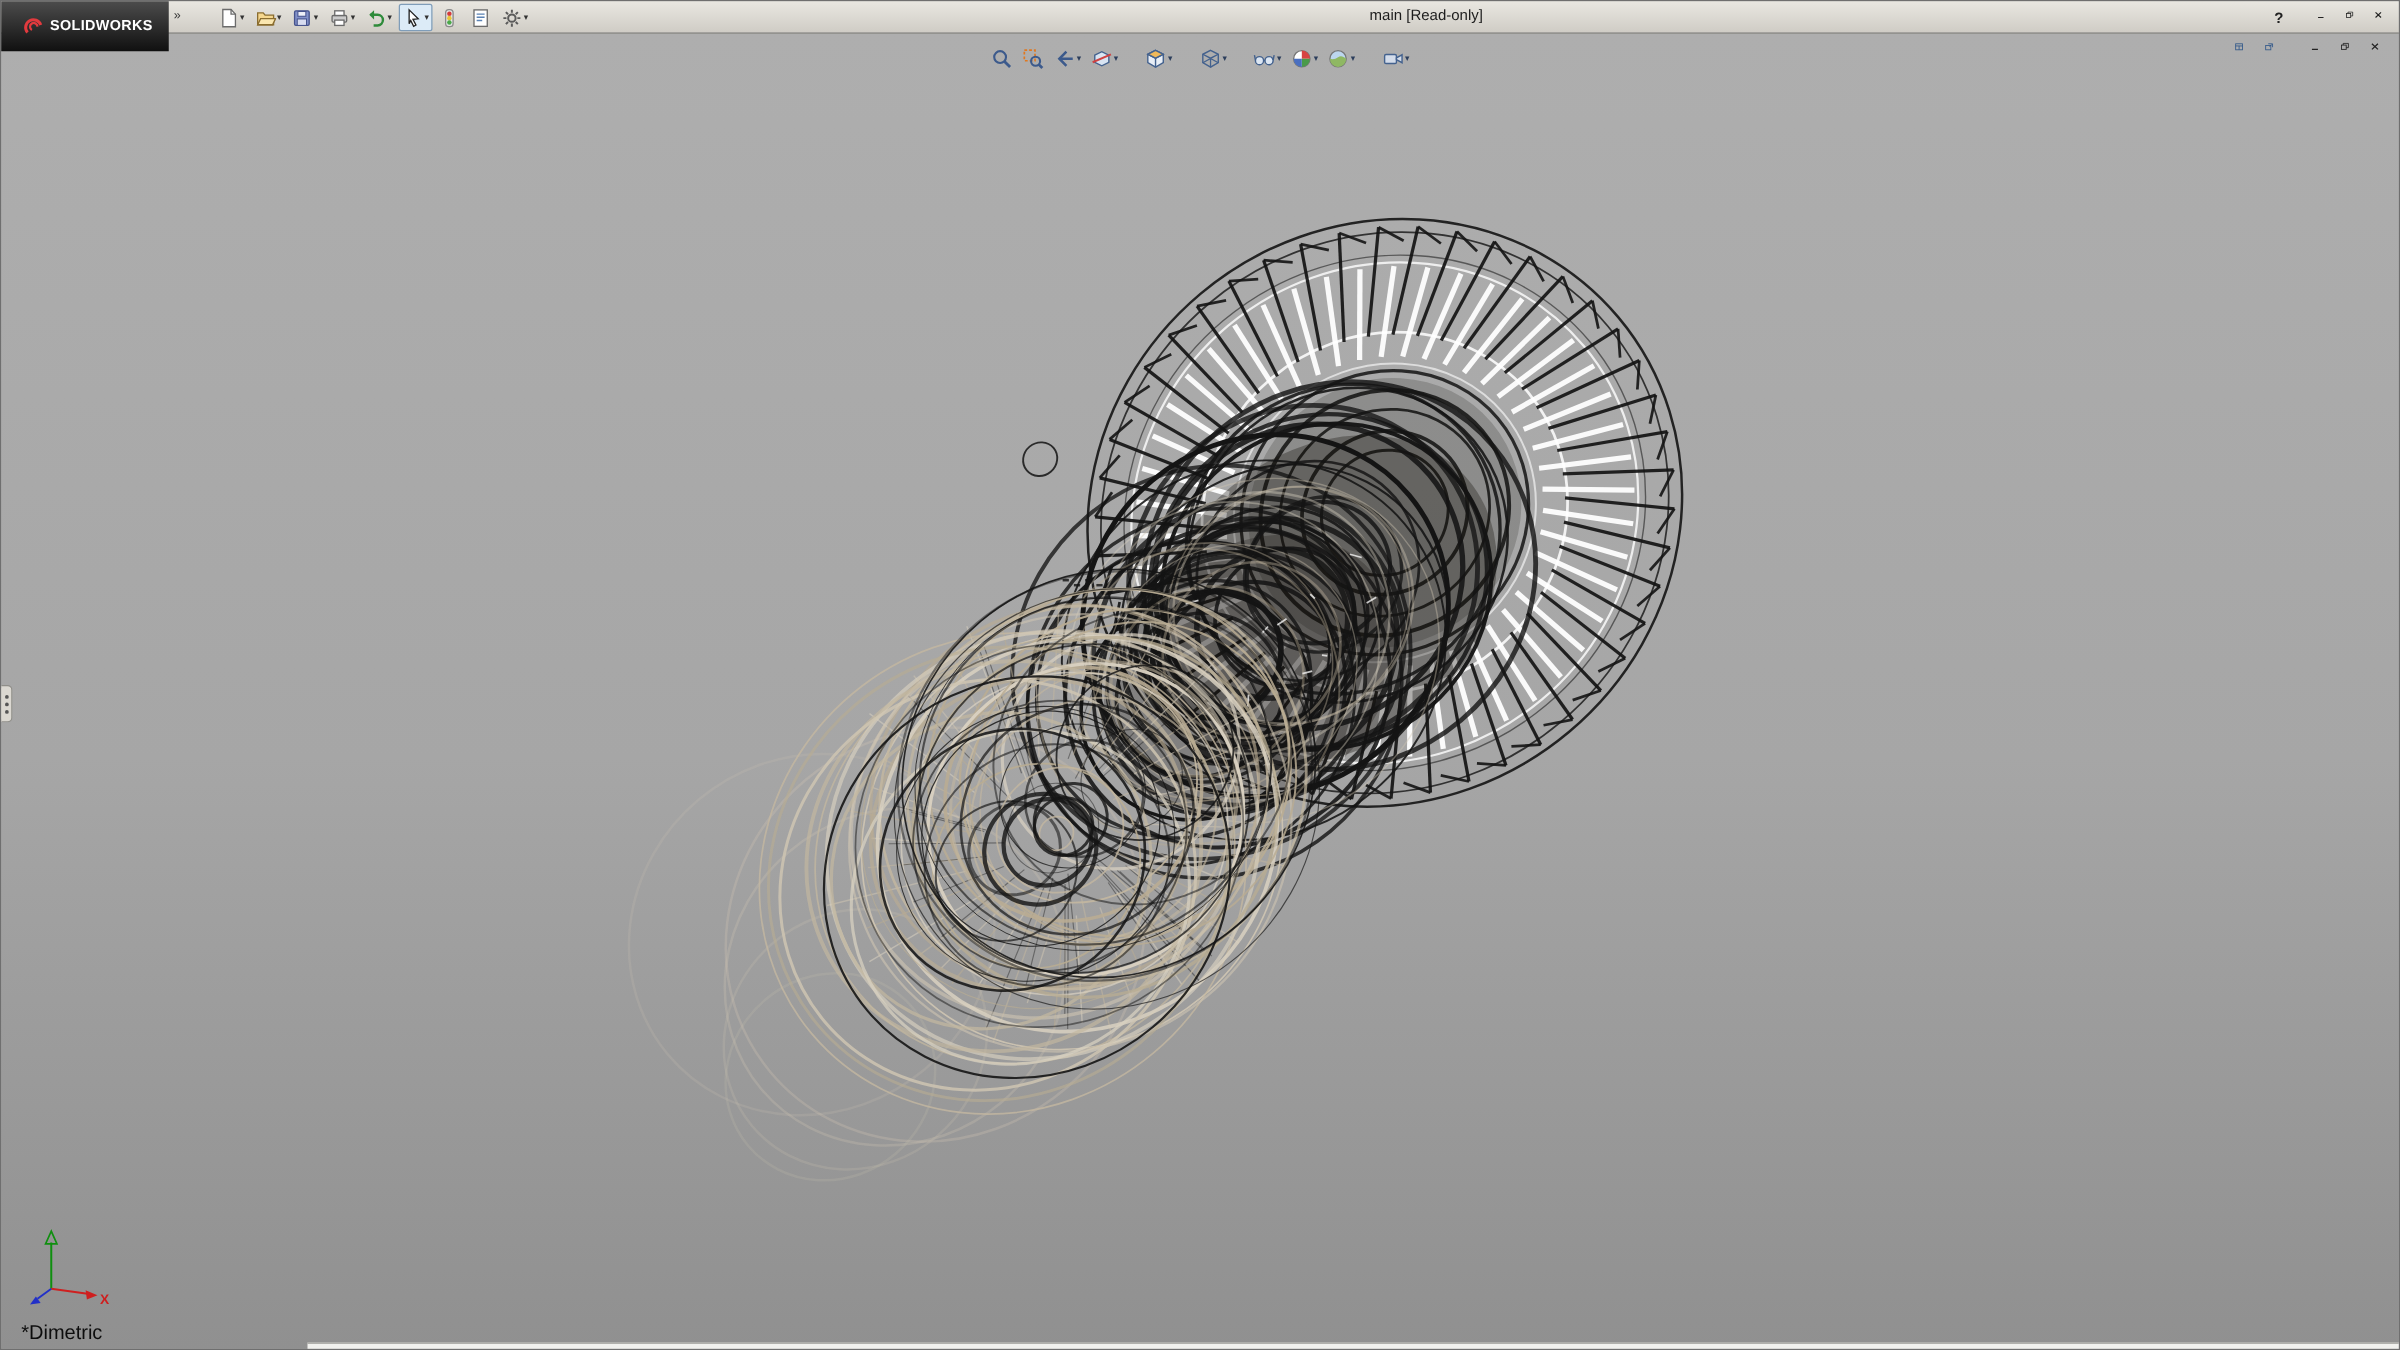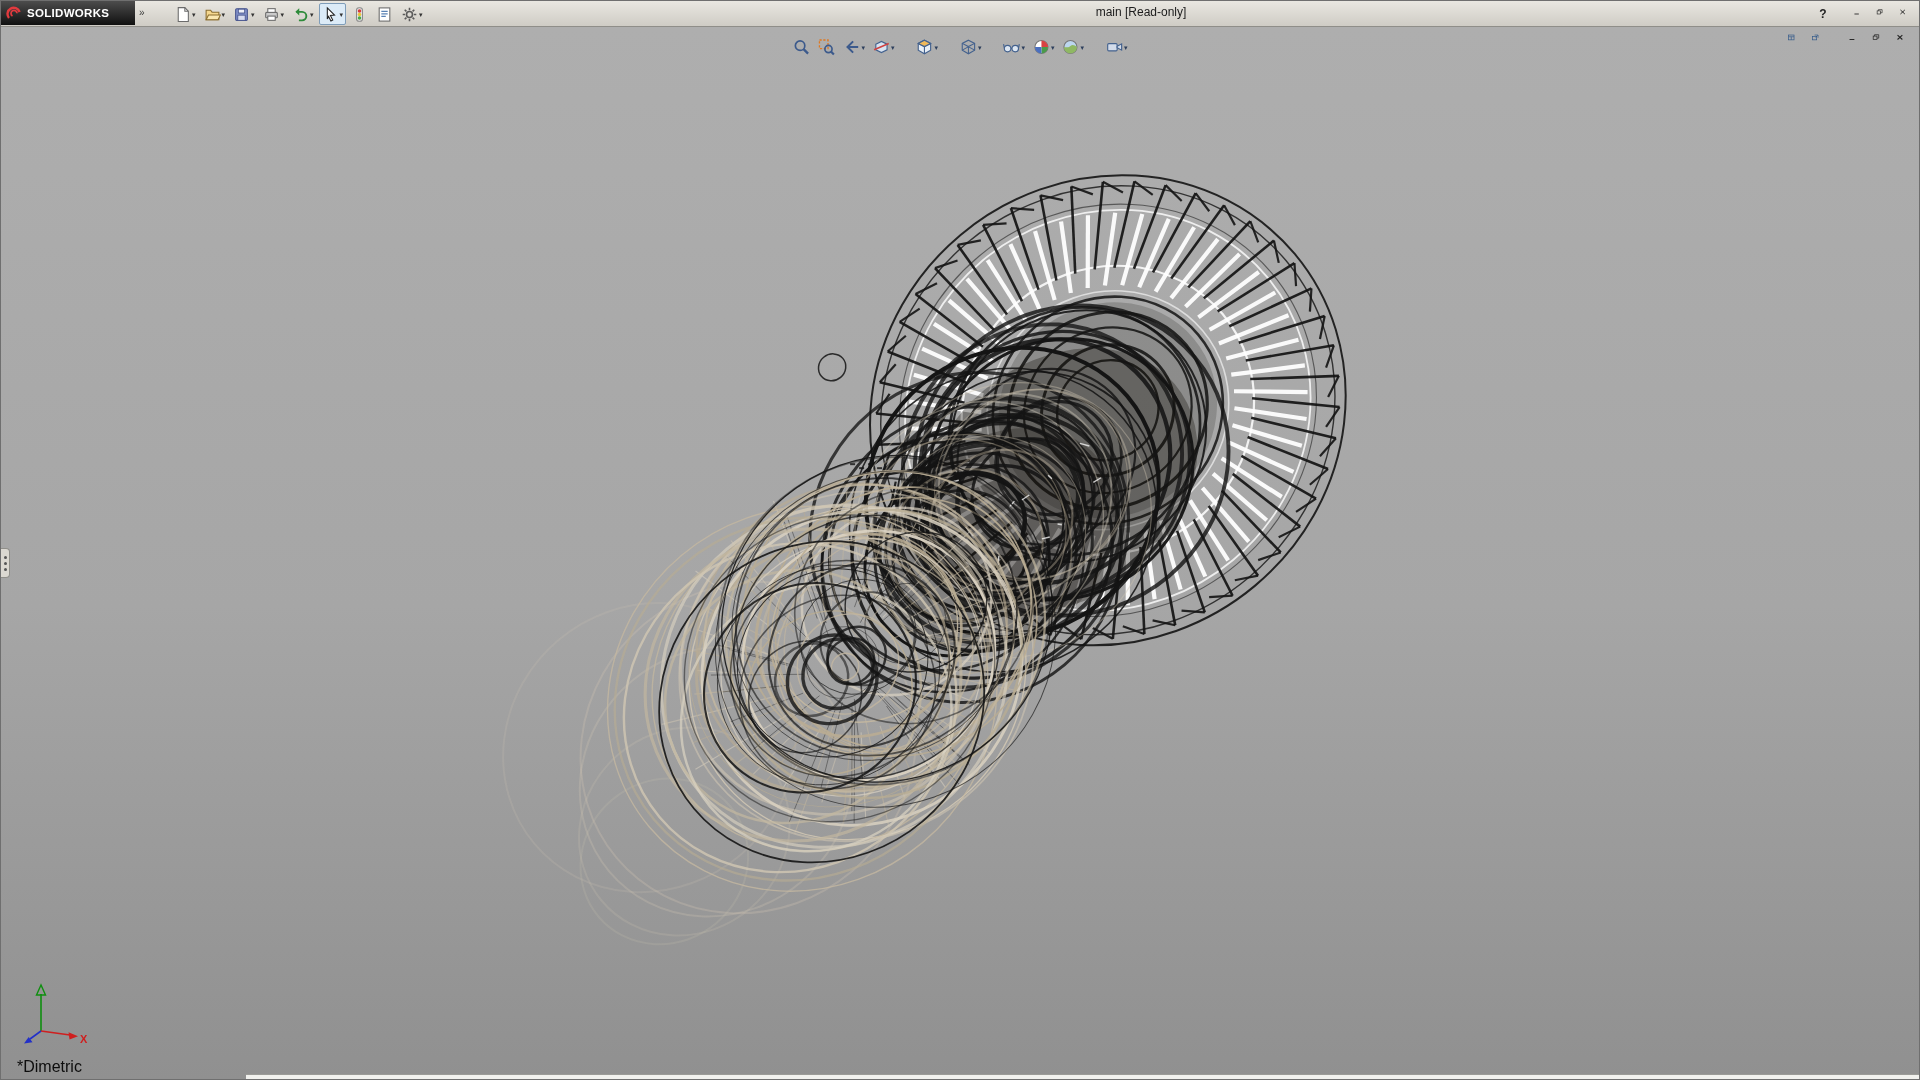--- a/index.html
+++ b/index.html
@@ -2,22 +2,22 @@
 <html><head>
 <meta charset="utf-8">
 <style>
   *{margin:0;padding:0;box-sizing:border-box}
   html,body{width:1920px;height:1080px;overflow:hidden;font-family:"Liberation Sans",sans-serif}
   #app{position:relative;width:1920px;height:1080px;background:#9e9e9e;border:1px solid #6f6f6f}
 
   
   .titlebar{position:absolute;top:0;left:0;right:0;height:26px;
     background:linear-gradient(#e9e7e1,#cfccc5);border-bottom:1px solid #8f8e89;z-index:30}
-  .logo{position:absolute;left:0;top:0;width:134px;height:24px;
-    background:linear-gradient(#4c4c4c,#101010);display:flex;align-items:center;gap:4px;padding-left:5px}
+  .logo{position:absolute;left:0;top:0;width:134px;height:40px;
+    background:linear-gradient(#4c4c4c,#101010);display:flex;align-items:center;gap:4px;padding-left:18px}
   .logo svg{width:17px;height:17px}
   .brand{color:#fff;font-size:11.5px;font-weight:bold;letter-spacing:.3px}
   .chev{position:absolute;left:138px;top:6px;font-size:10px;color:#3a3a3a}
   .main-toolbar{position:absolute;left:170px;top:1px;height:24px;display:flex;align-items:center;gap:2px}
   .tbtn{display:flex;align-items:center;height:22px;padding:0 2px;border:1px solid transparent;border-radius:2px}
   .tbtn.active{border:1px solid #7f9db9;background:#dcebf7}
   .icn{display:flex}
   .tbtn svg{width:17px;height:17px}
   .dd{font-size:7px;color:#333;margin-left:1px;line-height:1}
   .title-text{position:absolute;left:1140px;top:4px;transform:translateX(-50%);

